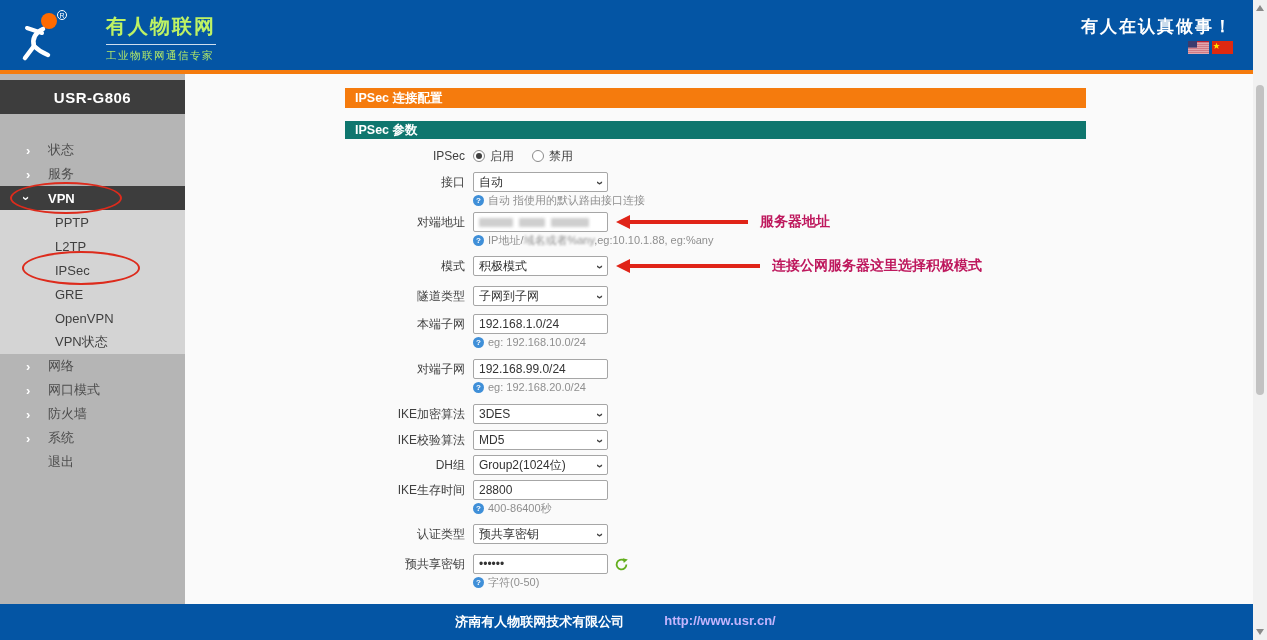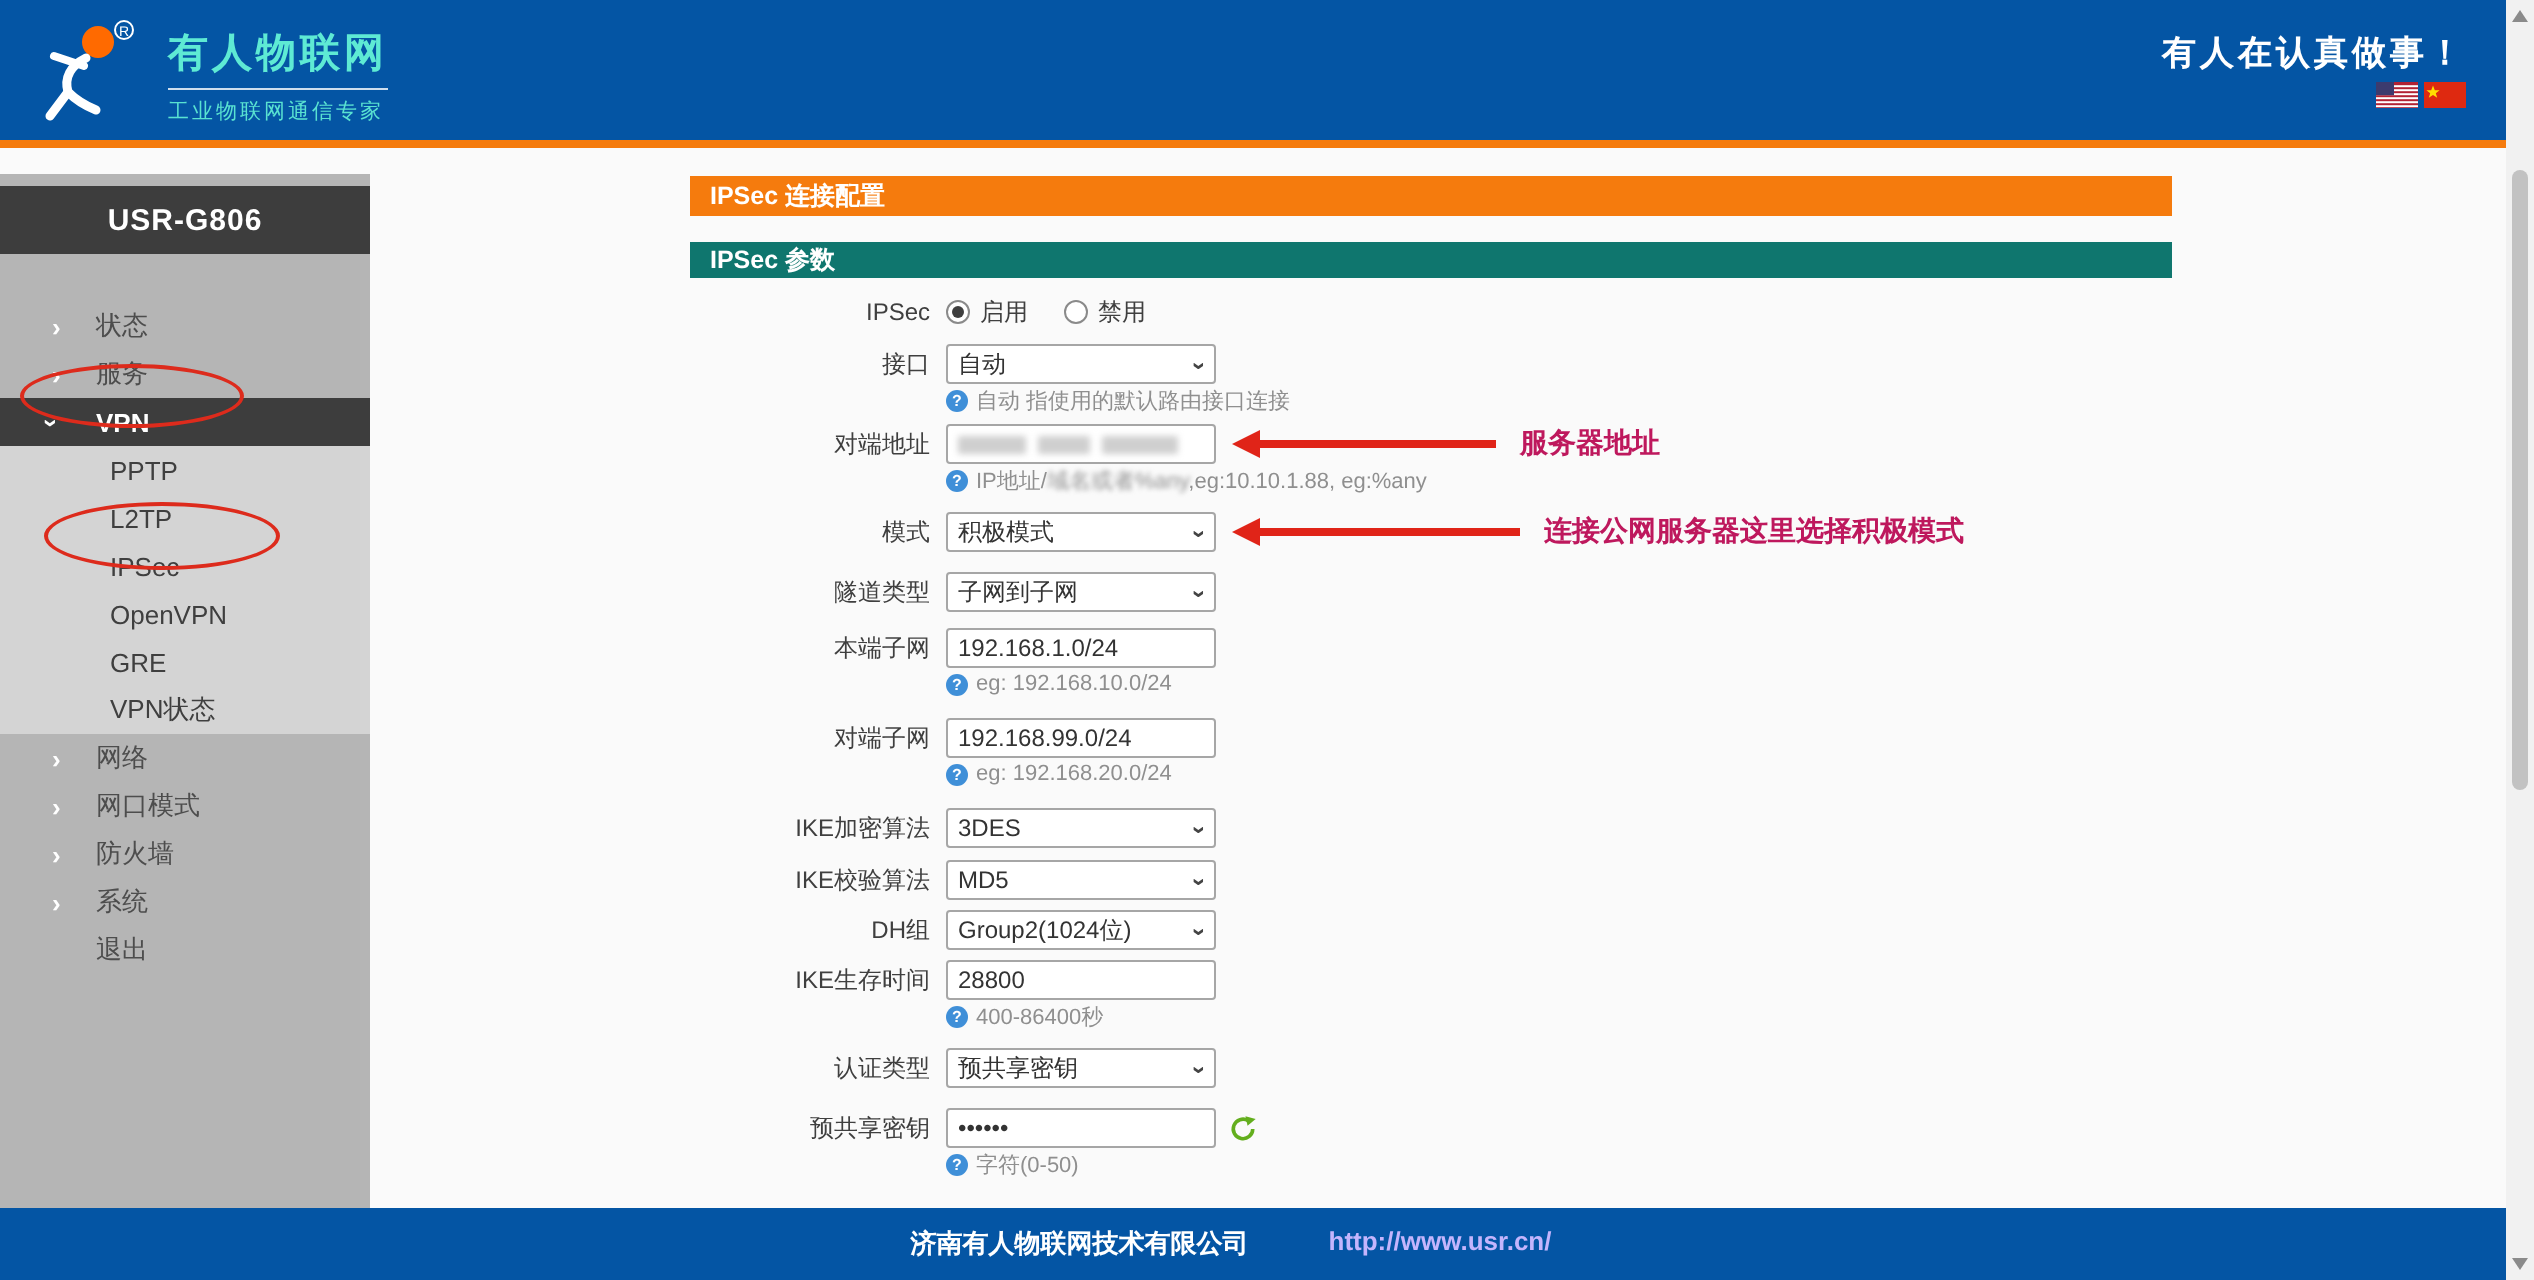--- a/index.html
+++ b/index.html
@@ -7,30 +7,30 @@
   body {
     position: relative;
     font-family: "Liberation Sans", "DejaVu Sans", sans-serif;
     background: #fafafa;
     color: #333;
   }
 
   
   .header { position: absolute; left: 0; top: 0; width: 1267px; height: 70px; background: #0455a4; z-index: 5; }
   .logo { position: absolute; left: 14px; top: 8px; }
-  .brand { position: absolute; left: 84px; top: 13px; color: #5eead4; }
+  .brand { position: absolute; left: 106px; top: 13px; color: #bef264; }
   .brand-title { font-size: 20px; font-weight: bold; letter-spacing: 2px; }
   .brand-sub { font-size: 10.5px; letter-spacing: 1.5px; border-top: 1px solid rgba(255,255,255,.85); margin-top: 4px; padding-top: 4px; opacity: .95; }
   .slogan { position: absolute; right: 34px; top: 15px; color: #fff; font-size: 17px; font-weight: bold; letter-spacing: 2px; }
   .flags { position: absolute; right: 34px; top: 41px; display: flex; gap: 3px; }
   .flags svg { display: block; cursor: pointer; }
   .accent-line { position: absolute; left: 0; top: 70px; width: 1267px; height: 4px; background: #f57b0d; z-index: 5; }
 
   
-  .sidebar { position: absolute; left: 0; top: 87px; width: 185px; height: 530px; background: #b5b5b5; z-index: 2; }
+  .sidebar { position: absolute; left: 0; top: 74px; width: 185px; height: 530px; background: #b5b5b5; z-index: 2; }
   .device { margin-top: 6px; height: 34px; background: #3d3d3d; color: #fff; font-size: 15px; font-weight: bold;
             display: flex; align-items: center; justify-content: center; letter-spacing: .5px; }
   .menu { margin-top: 24px; }
   .mi { height: 24px; display: flex; align-items: center; font-size: 13px; color: #4d4d4d; cursor: pointer; position: relative; }
   .mi .chev { position: absolute; left: 26px; color: #fff; font-size: 13px; font-weight: bold; line-height: 1; }
   .mi .mlabel { margin-left: 48px; }
   .mi.active { background: #3d3d3d; color: #fff; font-weight: bold; }
   .mi.active .chev { left: 24px; transform: rotate(90deg); }
   .submenu { background: #d4d4d4; }
   .submenu .mi { color: #3f3f3f; }
@@ -160,24 +160,24 @@
       <div class="mi">
         <span class="mlabel">PPTP</span>
       </div>
       <div class="mi">
         <span class="mlabel">L2TP</span>
       </div>
       <div class="mi">
         <span class="mlabel">IPSec</span>
       </div>
       <div class="mi">
+        <span class="mlabel">GRE</span>
+      </div>
+      <div class="mi">
         <span class="mlabel">OpenVPN</span>
-      </div>
-      <div class="mi">
-        <span class="mlabel">GRE</span>
       </div>
       <div class="mi">
         <span class="mlabel">VPN状态</span>
       </div>
     </div>
     <div class="mi">
       <span class="chev">›</span>
       <span class="mlabel">网络</span>
     </div>
     <div class="mi">

